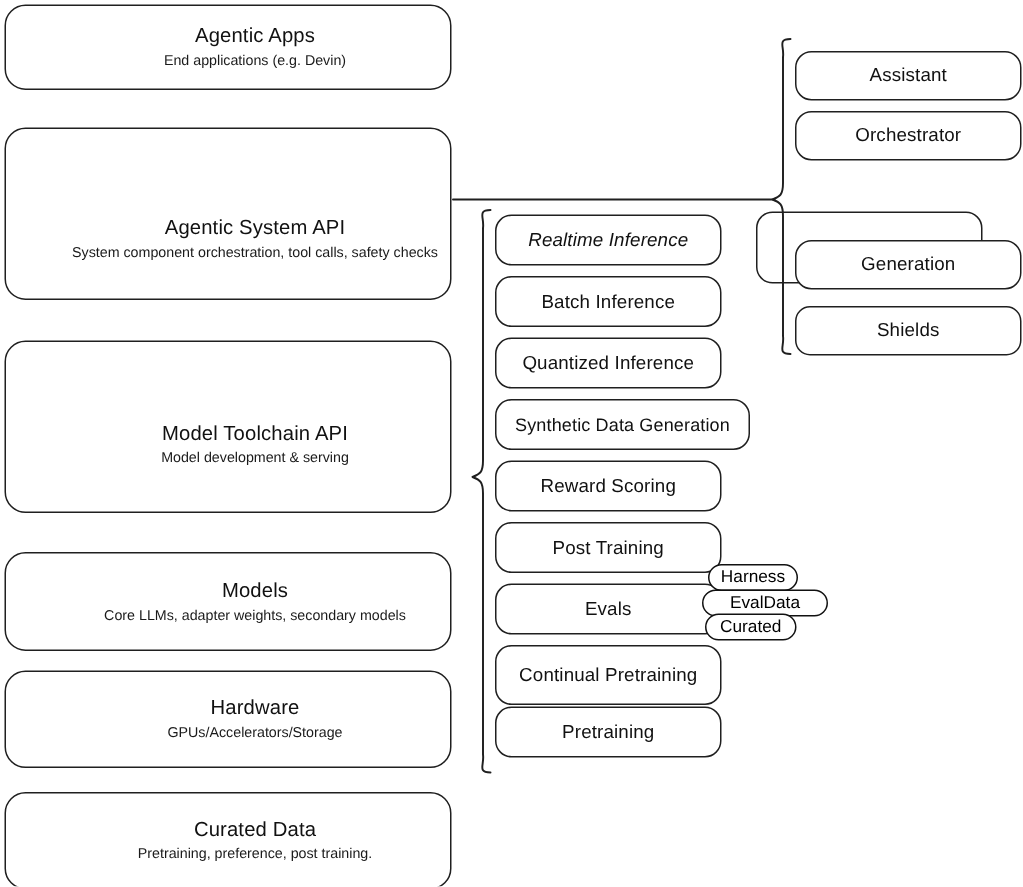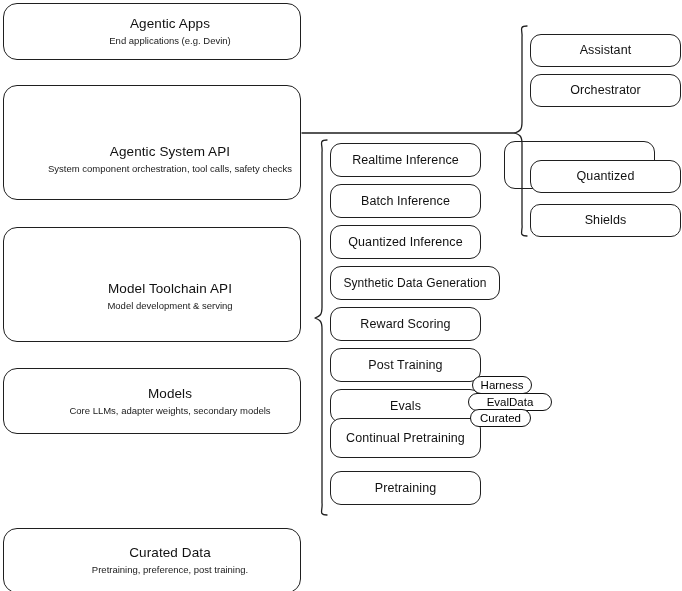--- a/index.html
+++ b/index.html
@@ -118,48 +118,52 @@
       <div class="title">Model Toolchain API</div>
       <div class="sub">Model development &amp; serving</div>
     </div>
   </div>
 
   <div class="node layer" style="top:368px; height:66px;">
     <div class="title">Models</div>
     <div class="sub">Core LLMs, adapter weights, secondary models</div>
   </div>
 
+  <div class="node layer" style="top:447px; height:65px;">
+    <div class="title">Hardware</div>
+    <div class="sub">GPUs/Accelerators/Storage</div>
+  </div>
 
   <div class="node layer" style="top:528px; height:65px;">
     <div class="title">Curated Data</div>
     <div class="sub">Pretraining, preference, post training.</div>
   </div>
 
-  <div class="node chip" style="left:330px; top:143px; width:151px; height:34px;">
+  <div class="node chip" style="left:330px; top:143px; width:151px; height:34px;font-style:italic;">
     <div class="title">Realtime Inference</div>
   </div>
   <div class="node chip" style="left:330px; top:184px; width:151px; height:34px;">
     <div class="title">Batch Inference</div>
   </div>
   <div class="node chip" style="left:330px; top:225px; width:151px; height:34px;">
     <div class="title">Quantized Inference</div>
   </div>
   <div class="node chip" style="left:330px; top:266px; width:170px; height:34px;">
     <div class="title" style="font-size:12px;">Synthetic Data Generation</div>
   </div>
   <div class="node chip" style="left:330px; top:307px; width:151px; height:34px;">
     <div class="title">Reward Scoring</div>
   </div>
   <div class="node chip" style="left:330px; top:348px; width:151px; height:34px;">
     <div class="title">Post Training</div>
   </div>
   <div class="node chip" style="left:330px; top:389px; width:151px; height:34px;">
     <div class="title">Evals</div>
   </div>
-  <div class="node chip" style="left:330px; top:418px; width:151px; height:40px;text-align:center;">
+  <div class="node chip" style="left:330px; top:430px; width:151px; height:40px;text-align:center;">
     <div class="title">Continual Pretraining</div>
   </div>
   <div class="node chip" style="left:330px; top:471px; width:151px; height:34px;">
     <div class="title">Pretraining</div>
   </div>
 
   <div class="pill" style="left:472px; top:376px; width:60px; height:18px; z-index:5;">
     <span>Harness</span>
   </div>
   <div class="pill" style="left:468px; top:393px; width:84px; height:18px; z-index:6;">
@@ -172,21 +176,21 @@
   <div class="node chip" style="left:530px; top:34px; width:151px; height:33px;">
     <div class="title">Assistant</div>
   </div>
   <div class="node chip" style="left:530px; top:74px; width:151px; height:33px;">
     <div class="title">Orchestrator</div>
   </div>
   <div class="node chip" style="left:504px; top:117px; width:151px; height:48px;margin-top:24px;">
     <div class="title">PromptStore</div>
   </div>
   <div class="node chip" style="left:530px; top:160px; width:151px; height:33px;">
-    <div class="title">Quantized</div>
+    <div class="title">Generation</div>
   </div>
   <div class="node chip" style="left:530px; top:204px; width:151px; height:33px;border-radius:10px;">
     <div class="title">Shields</div>
   </div>
 
   <svg id="lines" viewBox="0 0 682 591">
 
     <path d="M 527 26
              C 518 26, 523 31, 522 38
              L 522 122

